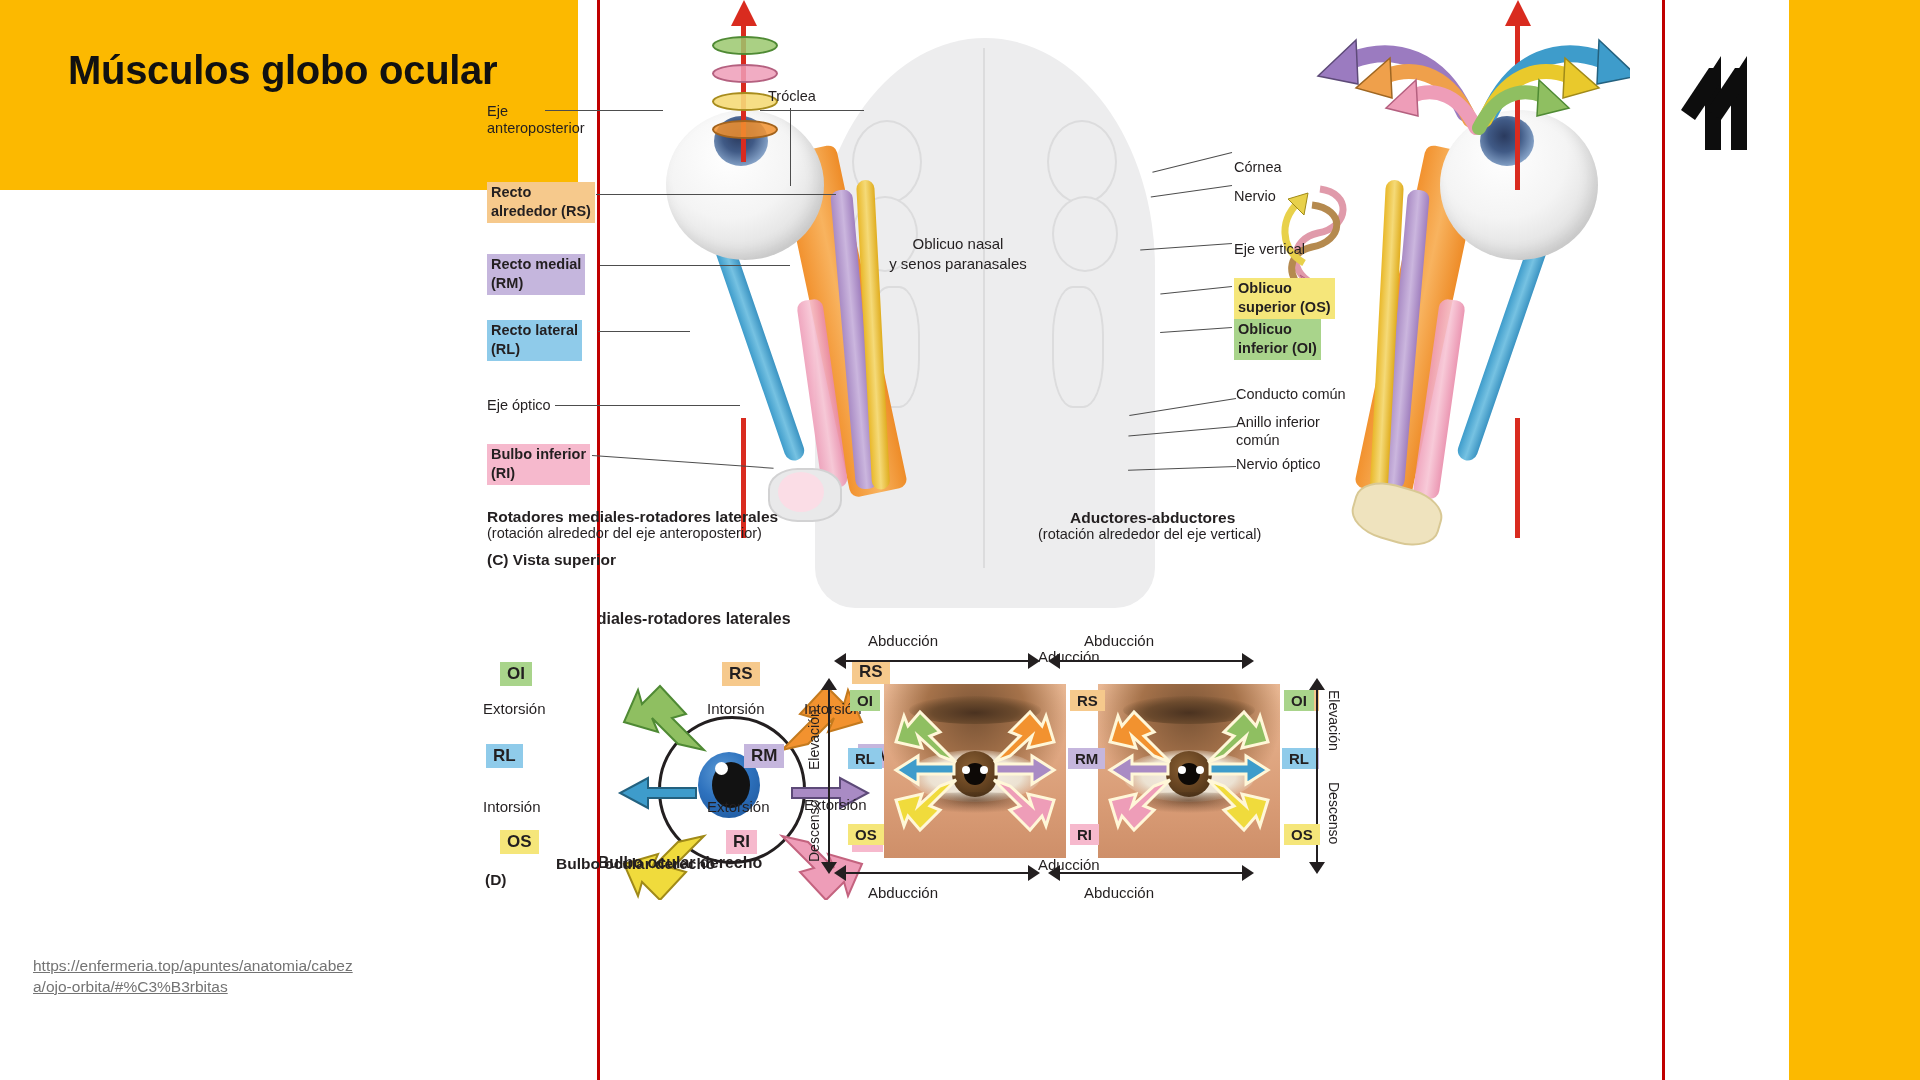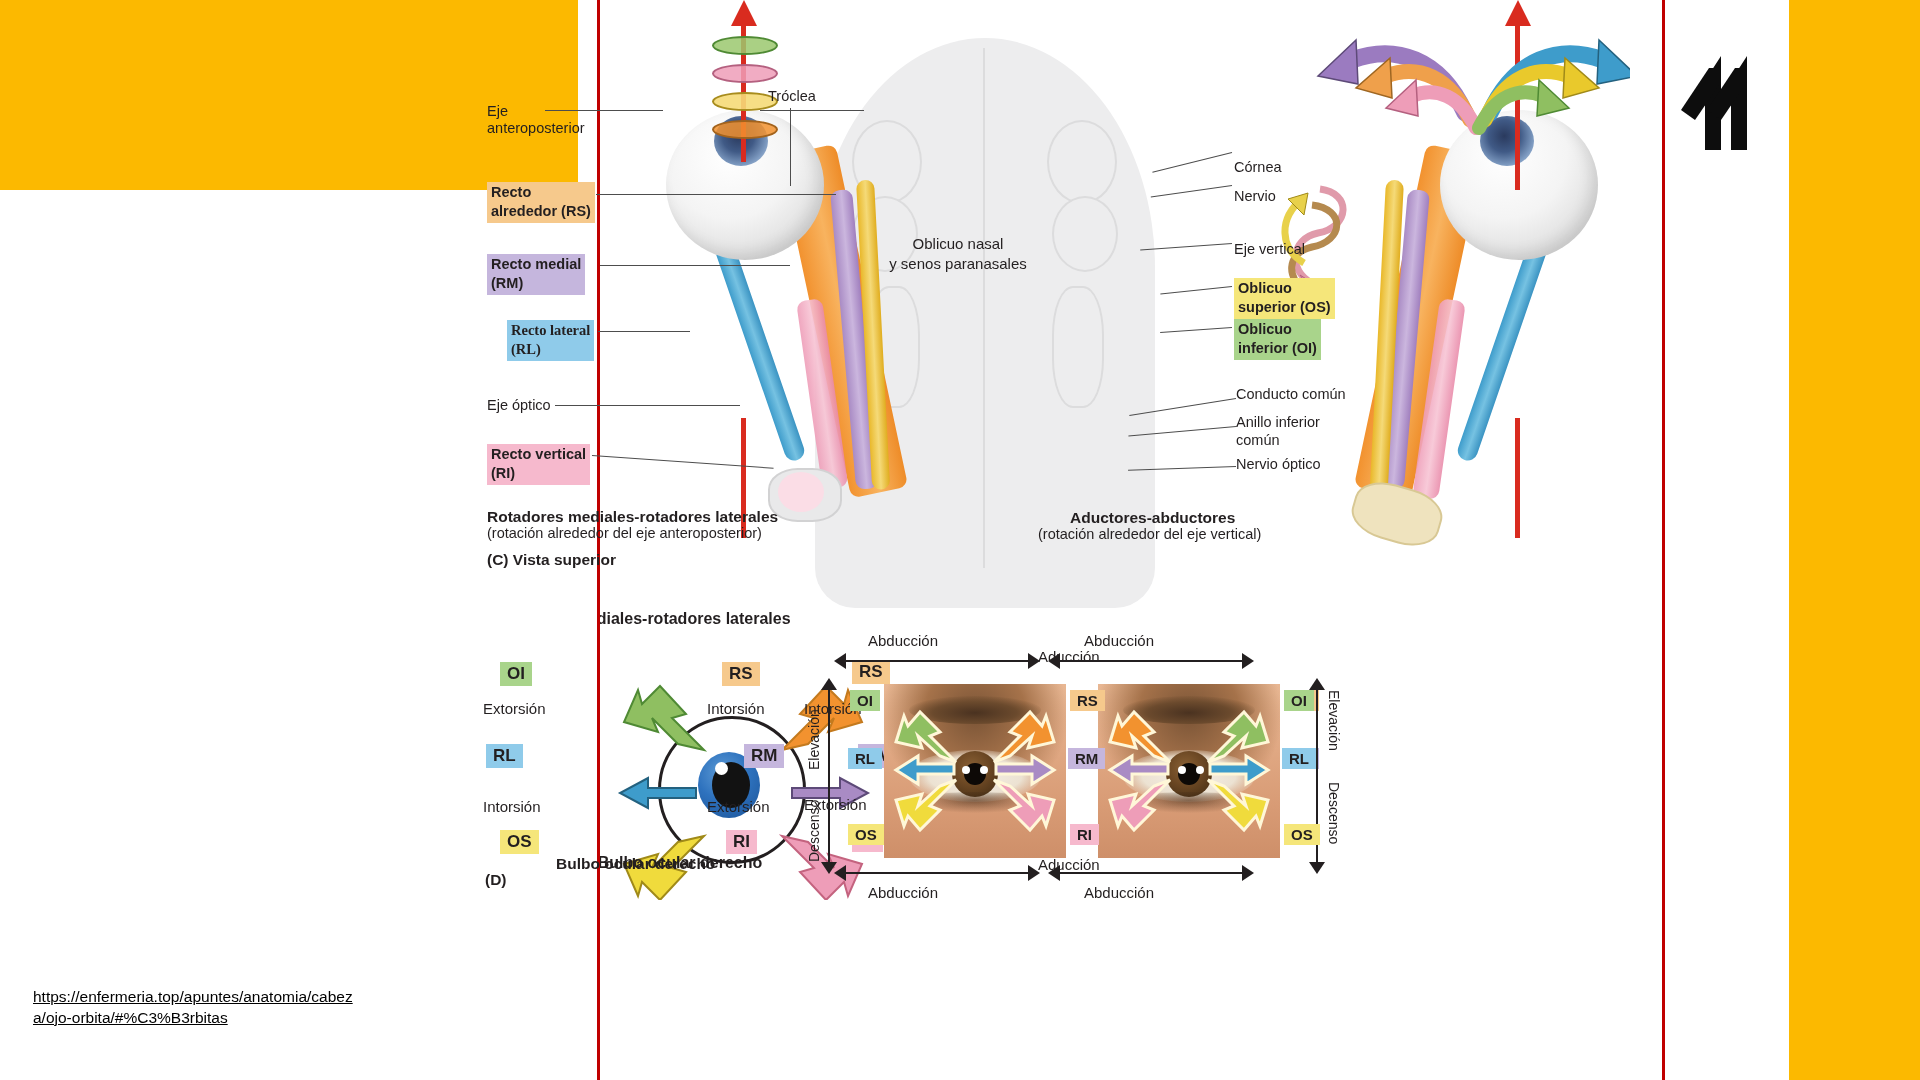--- a/index.html
+++ b/index.html
@@ -12,21 +12,21 @@
   .logo-white{position:absolute;left:1657px;top:0;width:132px;height:1080px;background:#fff;}
   .logo{position:absolute;left:1675px;top:38px;width:104px;height:130px;}
 
   
   .title-band{position:absolute;left:0;top:0;width:578px;height:190px;background:#FCB900;}
   .title-text{position:absolute;left:68px;top:48px;width:500px;font-size:40px;font-weight:bold;color:#111;
     letter-spacing:-0.3px;font-family:"Liberation Sans",sans-serif;}
 
   
   .link{position:absolute;left:33px;top:955px;width:330px;font-size:15.5px;line-height:21px;
-    color:#000000;text-decoration:underline;word-break:break-all;font-family:"Liberation Sans",sans-serif;margin-top:31px;}
+    color:#737373;text-decoration:underline;word-break:break-all;font-family:"Liberation Sans",sans-serif;}
 
   
   .figure{position:absolute;left:597px;top:0;width:1062px;height:1080px;background:#fff;
     border-left:3px solid #C00000;border-right:3px solid #C00000;overflow:hidden;}
   .fig-inner{position:absolute;inset:0;}
 
   .lbl{position:absolute;font-size:14.5px;color:#231f20;line-height:17px;white-space:pre-line;
     font-family:"Liberation Sans",sans-serif;}
   .lbl.b{font-weight:bold;}
   .hl{display:inline;padding:1px 4px 2px 4px;font-weight:bold;}
@@ -116,20 +116,21 @@
   <div class="logo">
     <svg width="104" height="130" viewBox="0 0 104 130">
       <polygon points="22,55 46,18 46,112 30,112 30,68" fill="#0d0d0d"></polygon>
       <polygon points="6,72 34,30 46,30 46,44 20,82" fill="#0d0d0d"></polygon>
       <polygon points="62,55 86,18 86,112 70,112 70,68" fill="#0d0d0d" transform="translate(-14,0)"></polygon>
       <polygon points="46,72 74,30 86,30 86,44 60,82" fill="#0d0d0d" transform="translate(-14,0)"></polygon>
     </svg>
   </div>
 
   <div class="title-band"></div>
+  <div class="title-text">Músculos globo ocular</div>
 
   <a class="link" href="#">https://enfermeria.top/apuntes/anatomia/cabeza/ojo-orbita/#%C3%B3rbitas</a>
 
   <div class="figure">
     <div class="fig-inner">
 
       <div class="skull"></div>
       <div class="skull-mid"></div>
       <div class="sinus" style="left:252px;top:120px;width:66px;height:80px;"></div>
       <div class="sinus" style="left:252px;top:196px;width:62px;height:72px;"></div>
@@ -354,31 +355,31 @@
 alrededor (RS)</span>
   </div>
   <div class="leader" style="position:absolute;left:596px;top:194px;width:240px;z-index:5;"></div>
 
   <div style="position:absolute;left:487px;top:254px;z-index:5;">
     <span class="hl hl-rm" style="font-size:14.5px;line-height:19px;display:inline-block;white-space:pre-line;">Recto medial
 (RM)</span>
   </div>
   <div class="leader" style="position:absolute;left:600px;top:265px;width:190px;z-index:5;"></div>
 
-  <div style="position:absolute;left:507px;top:320px;z-index:5;font-family:Liberation Serif, serif;">
+  <div style="position:absolute;left:487px;top:320px;z-index:5;">
     <span class="hl hl-rl" style="font-size:14.5px;line-height:19px;display:inline-block;white-space:pre-line;">Recto lateral
 (RL)</span>
   </div>
   <div class="leader" style="position:absolute;left:598px;top:331px;width:92px;z-index:5;"></div>
 
   <div class="lbl" style="position:absolute;left:487px;top:397px;z-index:5;">Eje óptico</div>
   <div class="leader" style="position:absolute;left:555px;top:405px;width:185px;z-index:5;"></div>
 
   <div style="position:absolute;left:487px;top:444px;z-index:5;">
-    <span class="hl hl-ri" style="font-size:14.5px;line-height:19px;display:inline-block;white-space:pre-line;">Recto vertical
+    <span class="hl hl-ri" style="font-size:14.5px;line-height:19px;display:inline-block;white-space:pre-line;">Bulbo inferior
 (RI)</span>
   </div>
   <div class="leader" style="position:absolute;left:592px;top:455px;width:182px;transform:rotate(4deg);transform-origin:left center;z-index:5;"></div>
 
   <div class="lbl" style="position:absolute;left:1234px;top:159px;z-index:5;">Córnea</div>
   <div class="leader" style="position:absolute;left:1150px;top:152px;width:82px;transform:rotate(-14deg);transform-origin:right center;z-index:5;"></div>
 
   <div class="lbl" style="position:absolute;left:1234px;top:188px;z-index:5;">Nervio</div>
   <div class="leader" style="position:absolute;left:1150px;top:185px;width:82px;transform:rotate(-8deg);transform-origin:right center;z-index:5;"></div>
 

